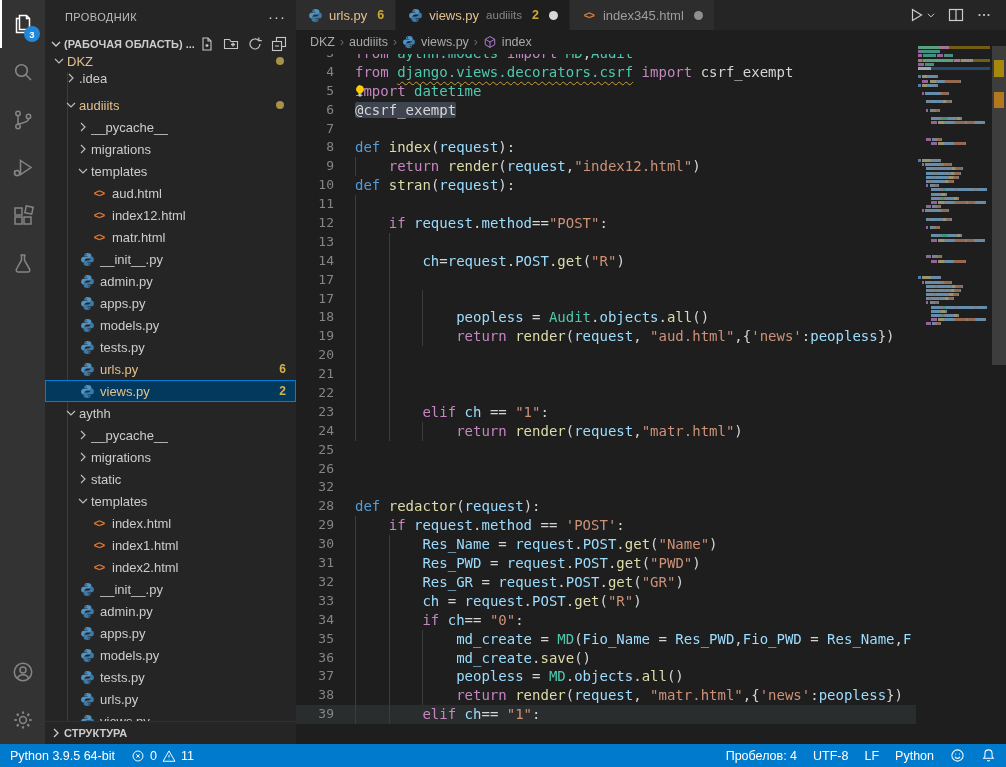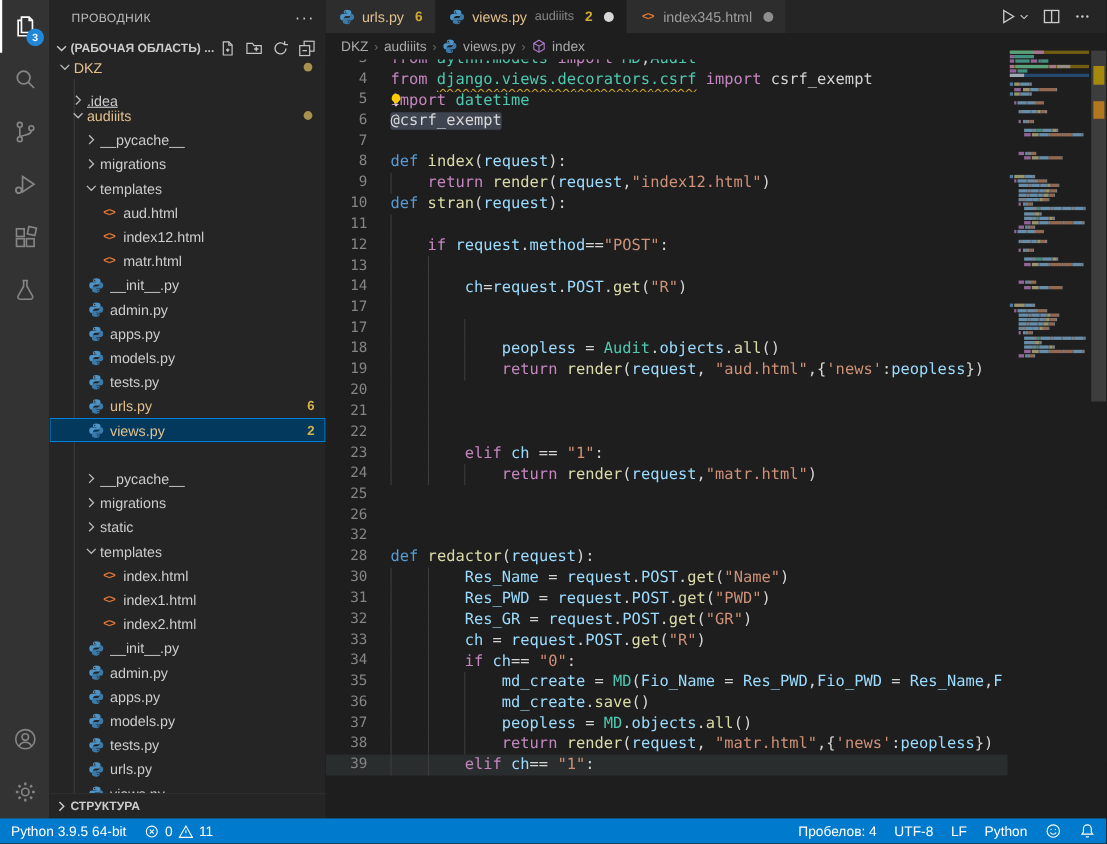--- a/index.html
+++ b/index.html
@@ -163,21 +163,21 @@
     <div class="trow" style="top: 50px;">
           <span style="width:6px;flex:none;"></span>
           <span class="chev">
             <svg width="16" height="16" viewBox="0 0 16 16" fill="none" stroke="#bbbbbb" stroke-width="1.2">
               <path d="M4 6l4 4 4-4"></path>
             </svg>
           </span>
           <span class="lbl mod">DKZ</span>
           <span class="dot"></span>
         </div>
-        <div class="trow" style="top: 80px; text-decoration: underline;">
+        <div class="trow" style="top: 67px;">
           <span style="width:18px;flex:none;"></span>
           <span class="chev">
             <svg width="16" height="16" viewBox="0 0 16 16" fill="none" stroke="#bbbbbb" stroke-width="1.2">
               <path d="M6 4l4 4-4 4"></path>
             </svg>
           </span>
           <span class="lbl">.idea</span>
         </div>
         <div class="trow" style="top: 94px;">
           <span style="width:18px;flex:none;"></span>
@@ -311,20 +311,29 @@
           <span style="width:30px;flex:none;"></span>
           <span style="width:4px;flex:none;"></span>
           <span class="ficon">
             <svg width="15" height="15" viewBox="0 0 16 16">
               <path fill="#4e94c6" d="M7.9 1C6 1 4.8 1.8 4.8 3.1v1.4h3.3V5H3.6C2.2 5 1.2 6.1 1.2 8.1s1 3.1 2.4 3.1h1.2V9.6C4.8 8.2 6 7 7.4 7h2.7c1.1 0 2-.9 2-2V3.1C12.1 1.8 10.3 1 7.9 1zM6.4 2.3a.7.7 0 110 1.4.7.7 0 010-1.4z"></path>
               <path fill="#3b79a8" d="M8.1 15c1.9 0 3.1-.8 3.1-2.1v-1.4H7.9V11h4.5c1.4 0 2.4-1.1 2.4-3.1s-1-3.1-2.4-3.1h-1.2v1.6c0 1.4-1.2 2.6-2.6 2.6H5.9c-1.1 0-2 .9-2 2v1.9C3.9 14.2 5.7 15 8.1 15zm1.5-1.3a.7.7 0 110-1.4.7.7 0 010 1.4z"></path>
             </svg>
           </span>
           <span class="lbl mod">views.py</span>
           <span class="badge">2</span>
+        </div>
+        <div class="trow" style="top: 402px;">
+          <span style="width:18px;flex:none;"></span>
+          <span class="chev">
+            <svg width="16" height="16" viewBox="0 0 16 16" fill="none" stroke="#bbbbbb" stroke-width="1.2">
+              <path d="M4 6l4 4 4-4"></path>
+            </svg>
+          </span>
+          <span class="lbl">aythh</span>
         </div>
         <div class="trow" style="top: 424px;">
           <span style="width:30px;flex:none;"></span>
           <span class="chev">
             <svg width="16" height="16" viewBox="0 0 16 16" fill="none" stroke="#bbbbbb" stroke-width="1.2">
               <path d="M6 4l4 4-4 4"></path>
             </svg>
           </span>
           <span class="lbl">__pycache__</span>
         </div>
@@ -588,20 +597,21 @@
         <div class="cl"><span class="ln">19</span><span class="lc"><span class="ig" style="left: 21px;"></span><span class="ig" style="left: 54.72px;"></span><span class="ig" style="left: 88.44px;"></span><span class="tk p">            </span><span class="tk k">return</span><span class="tk p"> </span><span class="tk f">render</span><span class="tk p">(</span><span class="tk v">request</span><span class="tk p">, </span><span class="tk s">"aud.html"</span><span class="tk p">,{</span><span class="tk s">'news'</span><span class="tk p">:</span><span class="tk v">peopless</span><span class="tk p">})</span></span></div>
         <div class="cl"><span class="ln">20</span><span class="lc"><span class="ig" style="left: 21px;"></span><span class="ig" style="left: 54.72px;"></span></span></div>
         <div class="cl"><span class="ln">21</span><span class="lc"><span class="ig" style="left: 21px;"></span><span class="ig" style="left: 54.72px;"></span></span></div>
         <div class="cl"><span class="ln">22</span><span class="lc"><span class="ig" style="left: 21px;"></span><span class="ig" style="left: 54.72px;"></span></span></div>
         <div class="cl"><span class="ln">23</span><span class="lc"><span class="ig" style="left: 21px;"></span><span class="ig" style="left: 54.72px;"></span><span class="tk p">        </span><span class="tk k">elif</span><span class="tk p"> </span><span class="tk v">ch</span><span class="tk p"> == </span><span class="tk s">"1"</span><span class="tk p">:</span></span></div>
         <div class="cl"><span class="ln">24</span><span class="lc"><span class="ig" style="left: 21px;"></span><span class="ig" style="left: 54.72px;"></span><span class="ig" style="left: 88.44px;"></span><span class="tk p">            </span><span class="tk k">return</span><span class="tk p"> </span><span class="tk f">render</span><span class="tk p">(</span><span class="tk v">request</span><span class="tk p">,</span><span class="tk s">"matr.html"</span><span class="tk p">)</span></span></div>
         <div class="cl"><span class="ln">25</span><span class="lc"></span></div>
         <div class="cl"><span class="ln">26</span><span class="lc"></span></div>
         <div class="cl"><span class="ln">32</span><span class="lc"></span></div>
         <div class="cl"><span class="ln">28</span><span class="lc"><span class="tk d">def</span><span class="tk p"> </span><span class="tk f">redactor</span><span class="tk p">(</span><span class="tk v">request</span><span class="tk p">):</span></span></div>
+        <div class="cl"><span class="ln">29</span><span class="lc"><span class="ig" style="left: 21px;"></span><span class="tk p">    </span><span class="tk k">if</span><span class="tk p"> </span><span class="tk v">request</span><span class="tk p">.</span><span class="tk v">method</span><span class="tk p"> == </span><span class="tk s">'POST'</span><span class="tk p">:</span></span></div>
         <div class="cl"><span class="ln">30</span><span class="lc"><span class="ig" style="left: 21px;"></span><span class="ig" style="left: 54.72px;"></span><span class="tk p">        </span><span class="tk v">Res_Name</span><span class="tk p"> = </span><span class="tk v">request</span><span class="tk p">.</span><span class="tk v">POST</span><span class="tk p">.</span><span class="tk f">get</span><span class="tk p">(</span><span class="tk s">"Name"</span><span class="tk p">)</span></span></div>
         <div class="cl"><span class="ln">31</span><span class="lc"><span class="ig" style="left: 21px;"></span><span class="ig" style="left: 54.72px;"></span><span class="tk p">        </span><span class="tk v">Res_PWD</span><span class="tk p"> = </span><span class="tk v">request</span><span class="tk p">.</span><span class="tk v">POST</span><span class="tk p">.</span><span class="tk f">get</span><span class="tk p">(</span><span class="tk s">"PWD"</span><span class="tk p">)</span></span></div>
         <div class="cl"><span class="ln">32</span><span class="lc"><span class="ig" style="left: 21px;"></span><span class="ig" style="left: 54.72px;"></span><span class="tk p">        </span><span class="tk v">Res_GR</span><span class="tk p"> = </span><span class="tk v">request</span><span class="tk p">.</span><span class="tk v">POST</span><span class="tk p">.</span><span class="tk f">get</span><span class="tk p">(</span><span class="tk s">"GR"</span><span class="tk p">)</span></span></div>
         <div class="cl"><span class="ln">33</span><span class="lc"><span class="ig" style="left: 21px;"></span><span class="ig" style="left: 54.72px;"></span><span class="tk p">        </span><span class="tk v">ch</span><span class="tk p"> = </span><span class="tk v">request</span><span class="tk p">.</span><span class="tk v">POST</span><span class="tk p">.</span><span class="tk f">get</span><span class="tk p">(</span><span class="tk s">"R"</span><span class="tk p">)</span></span></div>
         <div class="cl"><span class="ln">34</span><span class="lc"><span class="ig" style="left: 21px;"></span><span class="ig" style="left: 54.72px;"></span><span class="tk p">        </span><span class="tk k">if</span><span class="tk p"> </span><span class="tk v">ch</span><span class="tk p">== </span><span class="tk s">"0"</span><span class="tk p">:</span></span></div>
         <div class="cl"><span class="ln">35</span><span class="lc"><span class="ig" style="left: 21px;"></span><span class="ig" style="left: 54.72px;"></span><span class="ig" style="left: 88.44px;"></span><span class="tk p">            </span><span class="tk v">md_create</span><span class="tk p"> = </span><span class="tk m">MD</span><span class="tk p">(</span><span class="tk v">Fio_Name</span><span class="tk p"> = </span><span class="tk v">Res_PWD</span><span class="tk p">,</span><span class="tk v">Fio_PWD</span><span class="tk p"> = </span><span class="tk v">Res_Name</span><span class="tk p">,</span><span class="tk v">F</span></span></div>
         <div class="cl"><span class="ln">36</span><span class="lc"><span class="ig" style="left: 21px;"></span><span class="ig" style="left: 54.72px;"></span><span class="ig" style="left: 88.44px;"></span><span class="tk p">            </span><span class="tk v">md_create</span><span class="tk p">.</span><span class="tk f">save</span><span class="tk p">()</span></span></div>
         <div class="cl"><span class="ln">37</span><span class="lc"><span class="ig" style="left: 21px;"></span><span class="ig" style="left: 54.72px;"></span><span class="ig" style="left: 88.44px;"></span><span class="tk p">            </span><span class="tk v">peopless</span><span class="tk p"> = </span><span class="tk m">MD</span><span class="tk p">.</span><span class="tk v">objects</span><span class="tk p">.</span><span class="tk f">all</span><span class="tk p">()</span></span></div>
         <div class="cl"><span class="ln">38</span><span class="lc"><span class="ig" style="left: 21px;"></span><span class="ig" style="left: 54.72px;"></span><span class="ig" style="left: 88.44px;"></span><span class="tk p">            </span><span class="tk k">return</span><span class="tk p"> </span><span class="tk f">render</span><span class="tk p">(</span><span class="tk v">request</span><span class="tk p">, </span><span class="tk s">"matr.html"</span><span class="tk p">,{</span><span class="tk s">'news'</span><span class="tk p">:</span><span class="tk v">peopless</span><span class="tk p">})</span></span></div>
         <div class="cl hl"><span class="ln">39</span><span class="lc"><span class="ig" style="left: 21px;"></span><span class="ig" style="left: 54.72px;"></span><span class="tk p">        </span><span class="tk k">elif</span><span class="tk p"> </span><span class="tk v">ch</span><span class="tk p">== </span><span class="tk s">"1"</span><span class="tk p">:</span></span></div>

